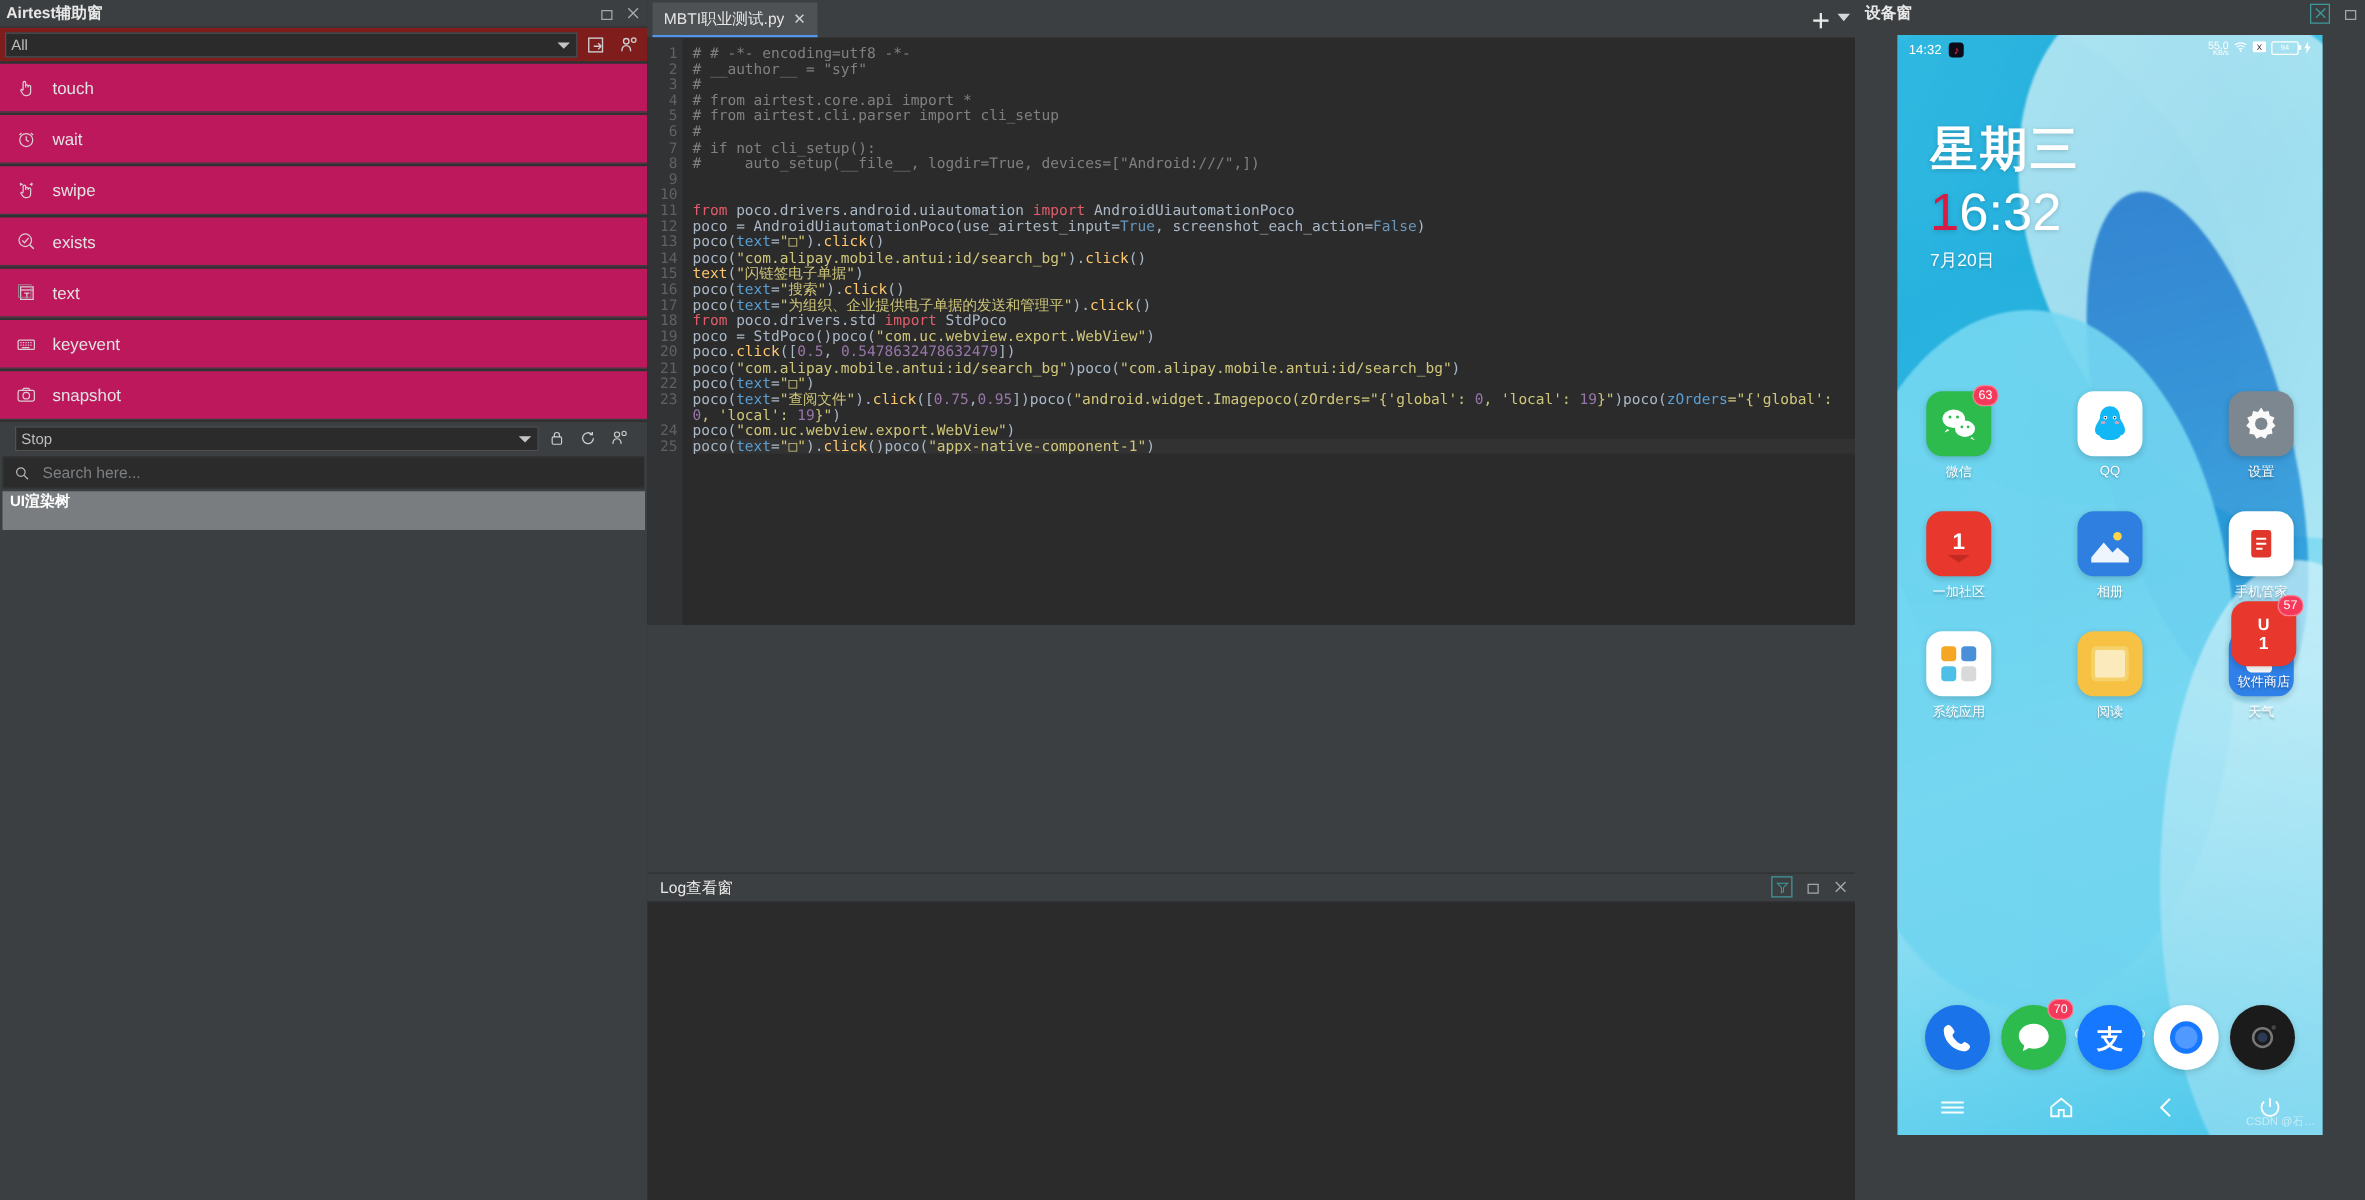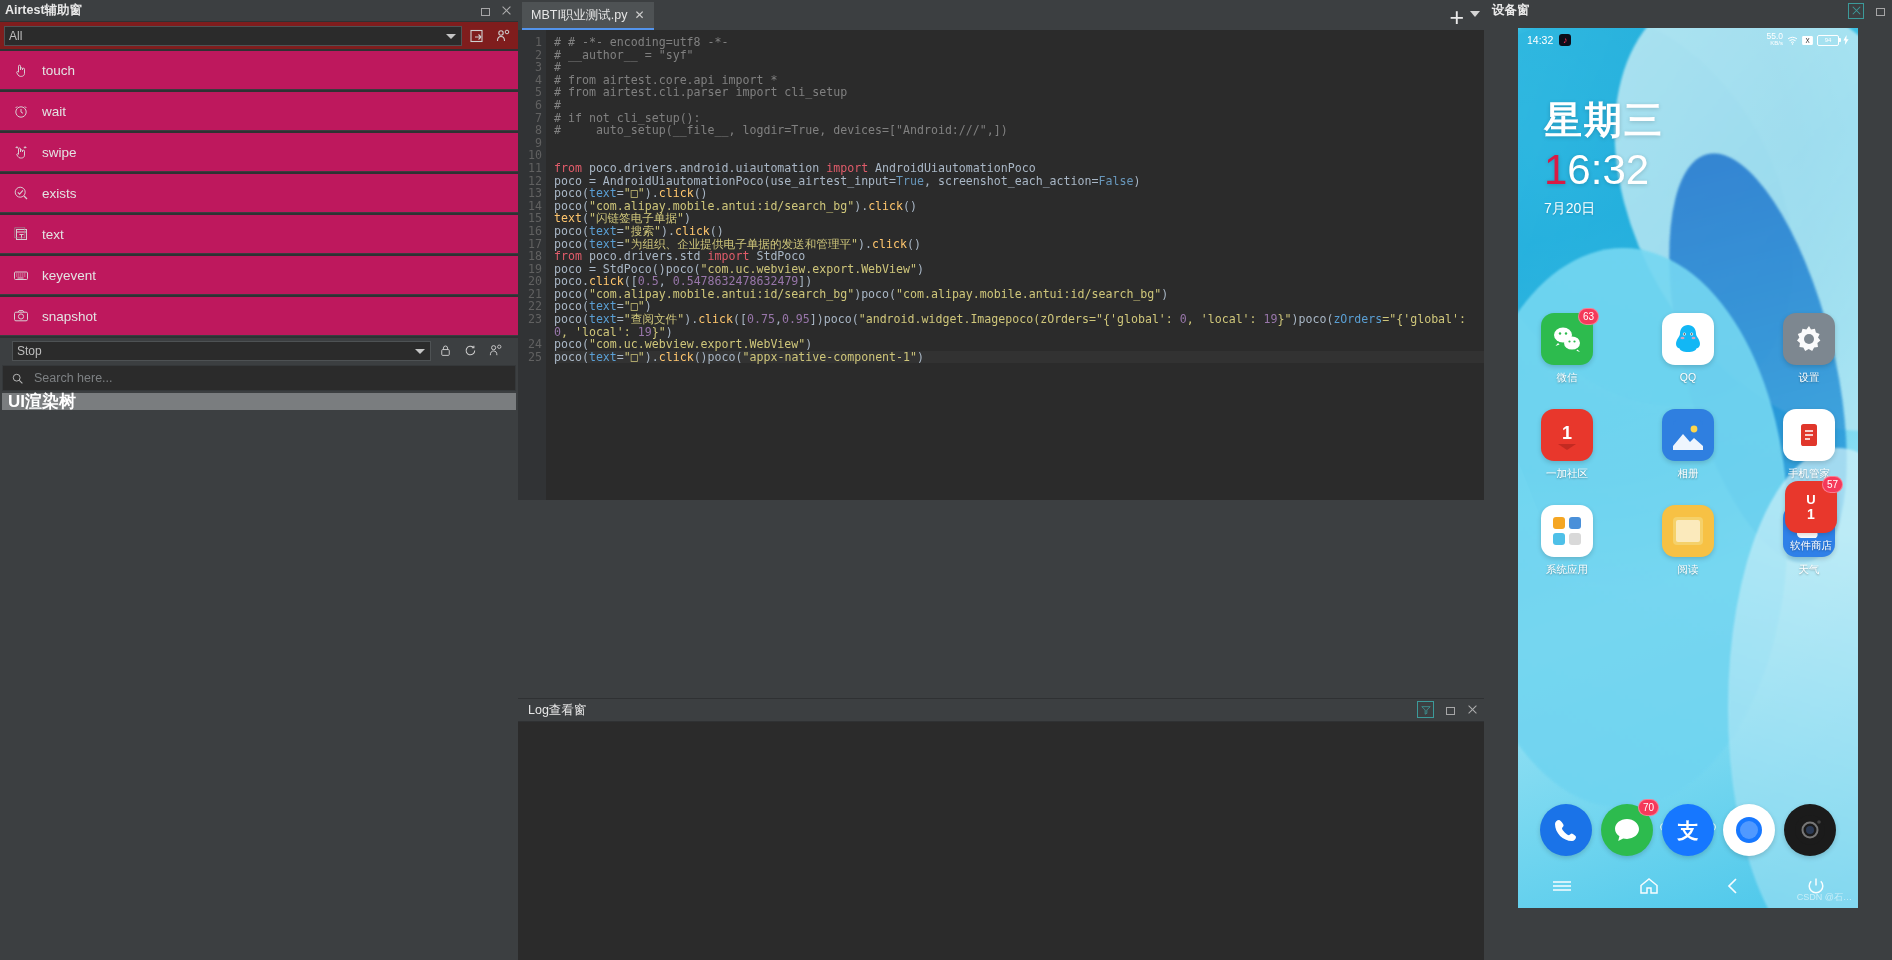--- a/index.html
+++ b/index.html
@@ -50,21 +50,21 @@
 
   
   .poco-wrap{flex:1;display:flex;flex-direction:column;background:#3c3f41;min-height:0;}
   .poco-toolbar{height:25px;display:flex;align-items:center;padding:0 12px;gap:3px;background:#3c3f41;}
   .search-row{height:24px;background:#2b2b2b;display:flex;align-items:center;gap:8px;padding:0 8px;margin:2px 2px 0 2px;border:1px solid #35383a;}
   .search-row input{
     background:transparent;border:none;outline:none;color:#cfcfcf;font-size:12.5px;
     font-family:"Liberation Sans",sans-serif;flex:1;
   }
   .search-row input::placeholder{color:#7d8083;}
-  .tree-header{height:17px;line-height:17px;background:#7a7d7f;color:#ffffff;font-size:17px;font-weight:bold;padding-left:6px;margin:2px 2px 0 2px;}
+  .tree-header{height:31px;line-height:17px;background:#7a7d7f;color:#ffffff;font-size:12px;font-weight:bold;padding-left:6px;margin:2px 2px 0 2px;}
   .tree-body{flex:1;background:#3c3f41;margin:0 2px 2px 2px;min-height:0;}
 
   
   .center-col{width:966px;flex:0 0 966px;height:960px;background:#3c3f41;display:flex;flex-direction:column;}
   .editor-head{height:21px;line-height:21px;background:#3c3f41;color:#e8e8e8;font-size:12.5px;font-weight:bold;padding-left:10px;border-bottom:1px solid #2f3133;}
   .tabbar{height:30px;background:#3c3f41;display:flex;align-items:flex-end;position:relative;}
   .tab{
     height:26px;background:#4e5254;color:#e6e6e6;font-size:12.5px;display:flex;align-items:center;
     gap:7px;padding:0 9px;margin-left:4px;border-bottom:2px solid #5394ec;cursor:pointer;
   }
@@ -120,21 +120,21 @@
   .phone .wave{position:absolute;inset:0;overflow:hidden;}
   .phone .wave::before{
     content:"";position:absolute;left:-60px;top:-40px;width:460px;height:560px;
     background:radial-gradient(ellipse at 30% 20%, rgba(255,255,255,.0) 0%, rgba(0,140,200,.30) 55%, rgba(255,255,255,0) 72%);
     transform:rotate(-22deg);
   }
   .wv{position:absolute;border-radius:50%;filter:blur(1px);}
 
   .statusbar{position:absolute;top:0;left:0;right:0;height:24px;display:flex;align-items:center;padding:0 9px;box-sizing:border-box;color:#fff;font-size:10.5px;}
   .sb-left{display:flex;align-items:center;gap:6px;}
-  .sb-right{margin-left:auto;display:flex;align-items:center;gap:4px;font-size:8.5px;}
+  .sb-right{margin-left:auto;display:flex;gap:4px;font-size:8.5px;}
   .tiktok{width:12px;height:12px;background:#0c0c18;border-radius:3px;display:flex;align-items:center;justify-content:center;color:#ff2f52;font-size:9px;font-weight:bold;}
   .batt{border:1px solid #fff;width:20px;height:9px;border-radius:2px;display:flex;align-items:center;justify-content:center;font-size:6px;position:relative;}
   .batt::after{content:"";position:absolute;right:-3px;top:2px;width:2px;height:4px;background:#fff;border-radius:0 1px 1px 0;}
 
   .clockwidget{position:absolute;top:70px;left:26px;color:#fff;}
   .cw-day{font-size:38px;font-weight:bold;letter-spacing:2px;line-height:44px;text-shadow:0 1px 4px rgba(0,0,0,.18);}
   .cw-time{font-size:42px;font-weight:500;line-height:48px;margin-top:4px;text-shadow:0 1px 4px rgba(0,0,0,.18);}
   .cw-time .h1{color:#d81b45;}
   .cw-date{font-size:14px;margin-top:6px;opacity:.97;text-shadow:0 1px 3px rgba(0,0,0,.2);}
 

